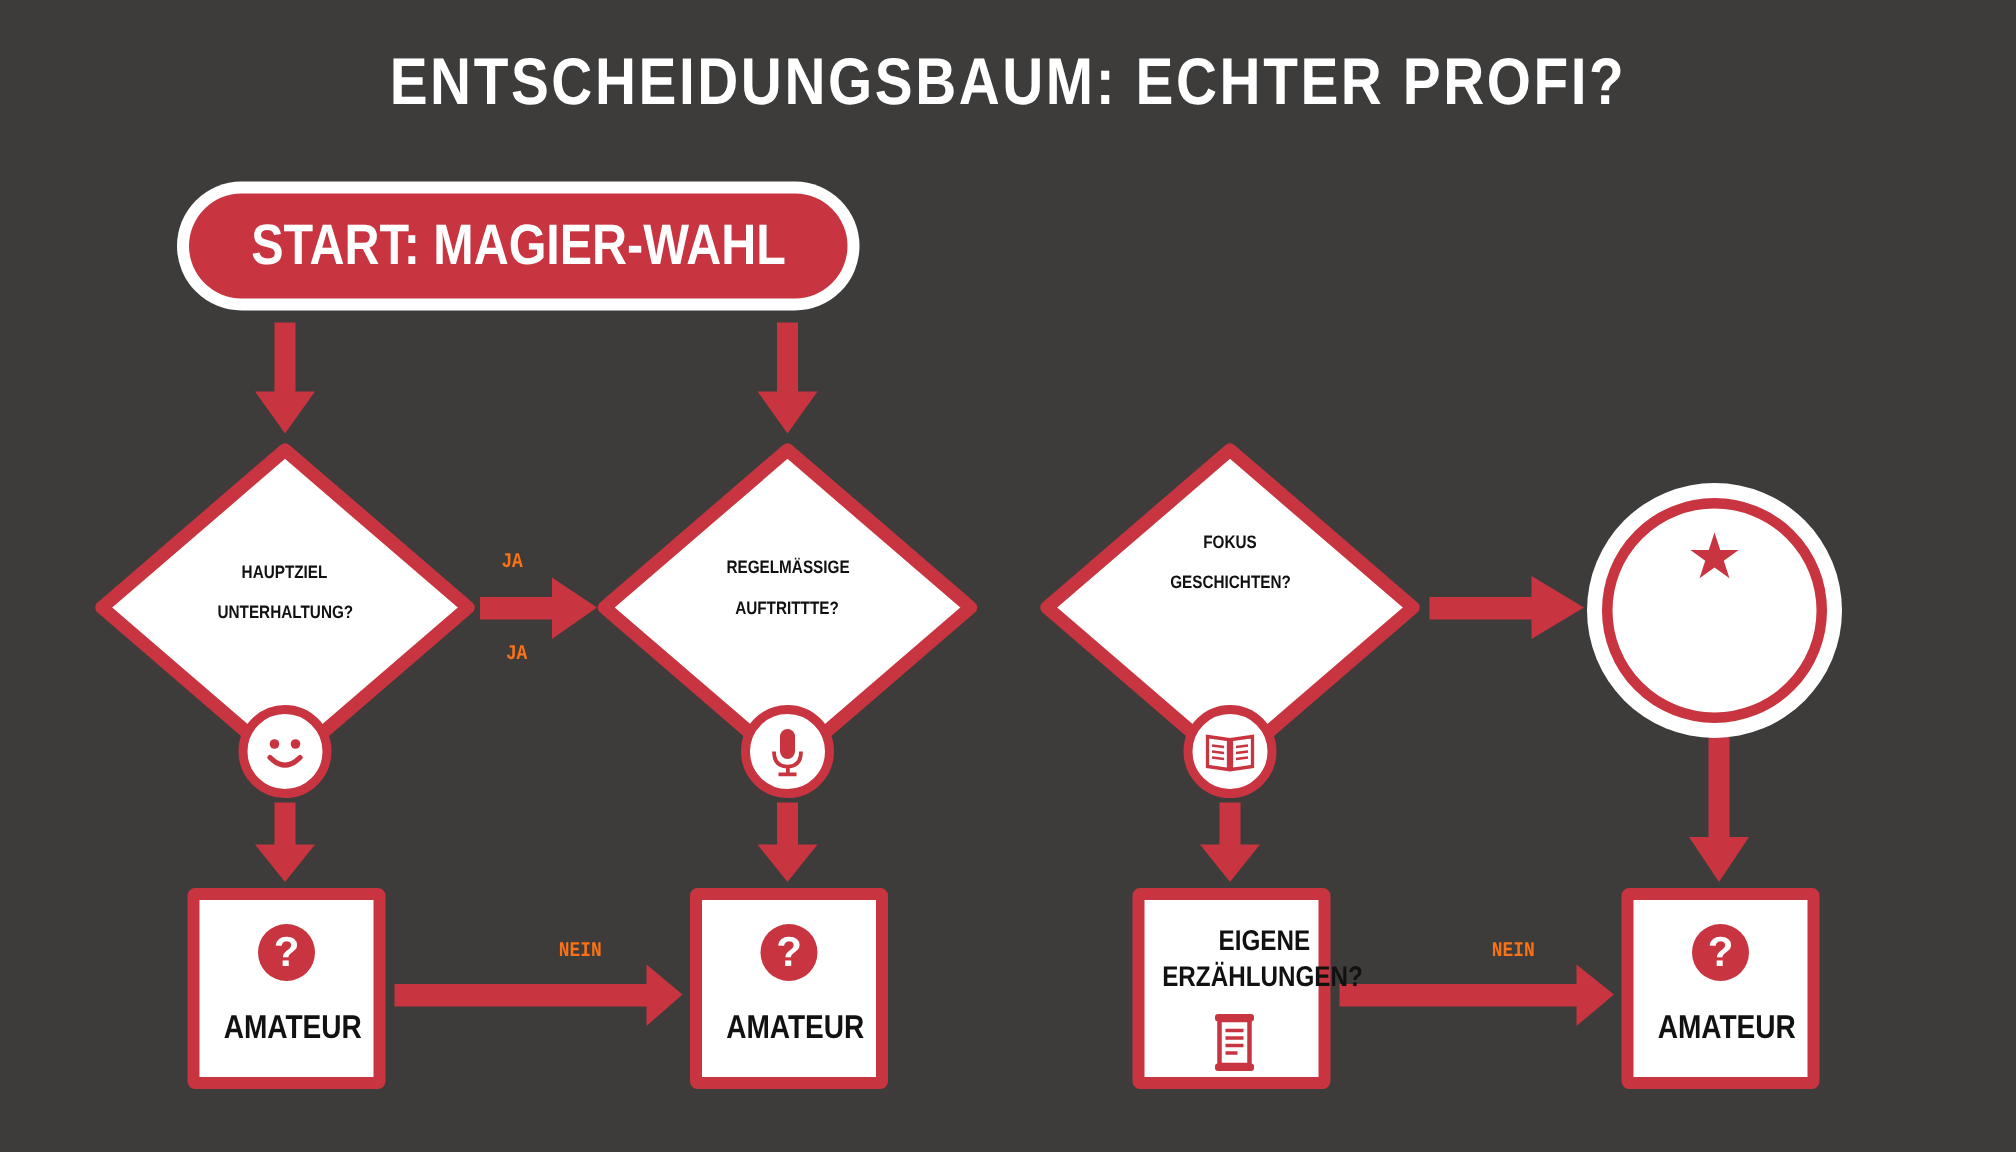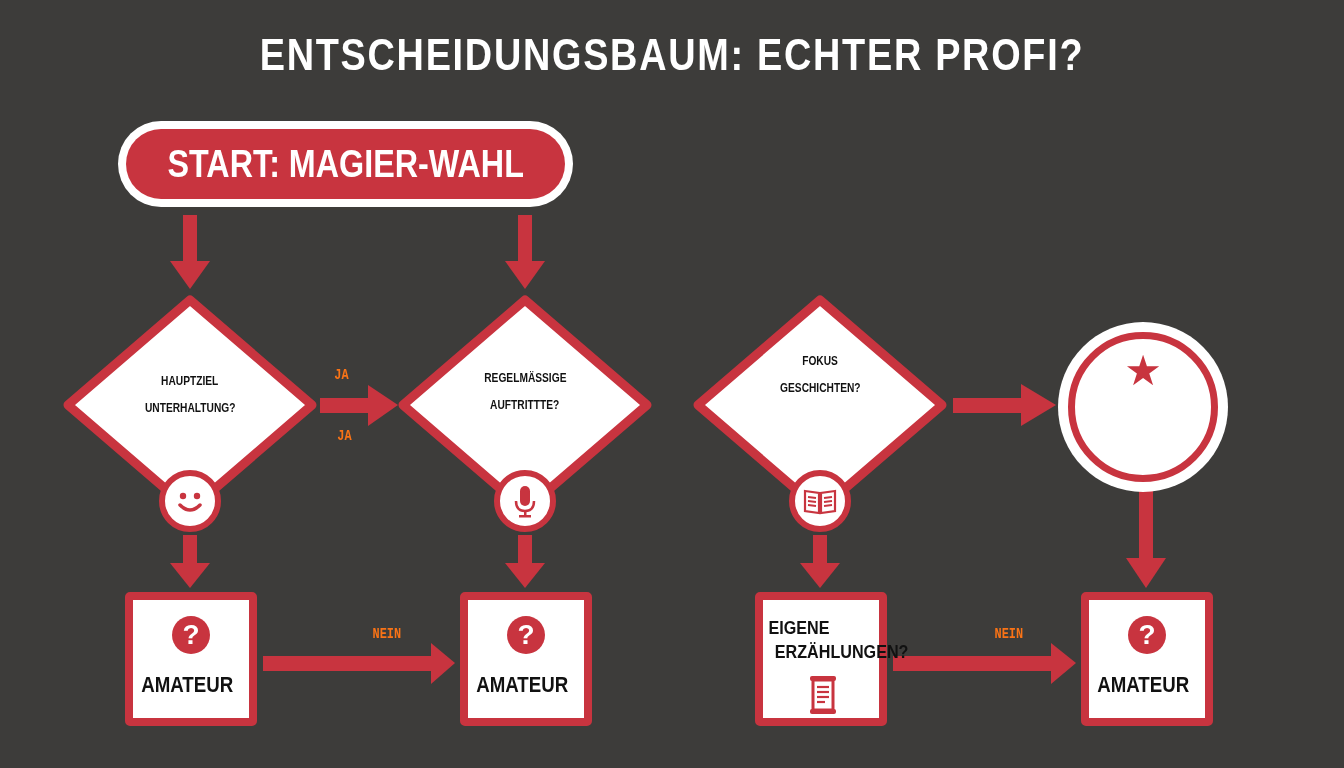--- a/index.html
+++ b/index.html
@@ -35,21 +35,21 @@
   .dtext span { display:inline-block; transform:scaleX(0.85); white-space:nowrap; }
   .lbl {
     position:absolute; color:#f97316; font-weight:bold; font-size:14px;font-family:Liberation Mono, monospace;
   }
   .lbl span { display:inline-block; transform:scaleX(0.85); }
   .box {
     position:absolute; width:132px; height:134px; box-sizing:border-box;
     background:#ffffff; border:8px solid #c8343f; border-radius:5px;
   }
   .box-label {
-    position:absolute; left:0; width:100%; text-align:left;
+    position:absolute; left:0; width:100%; text-align:right;
     font-weight:bold; font-size:22px; color:#111;
   }
   .box-label span { display:inline-block; transform:scaleX(0.85); white-space:nowrap; }
   .qmark {
     position:absolute; left:50%; margin-left:-19px; width:38px; height:38px;
     border-radius:50%; background:#c8343f; color:#fff;
     font-weight:bold; font-size:28px; text-align:center; line-height:38px;
   }
   .profi-outer {
     left:1058px; top:322px; width:170px; height:170px; border-radius:50%;

